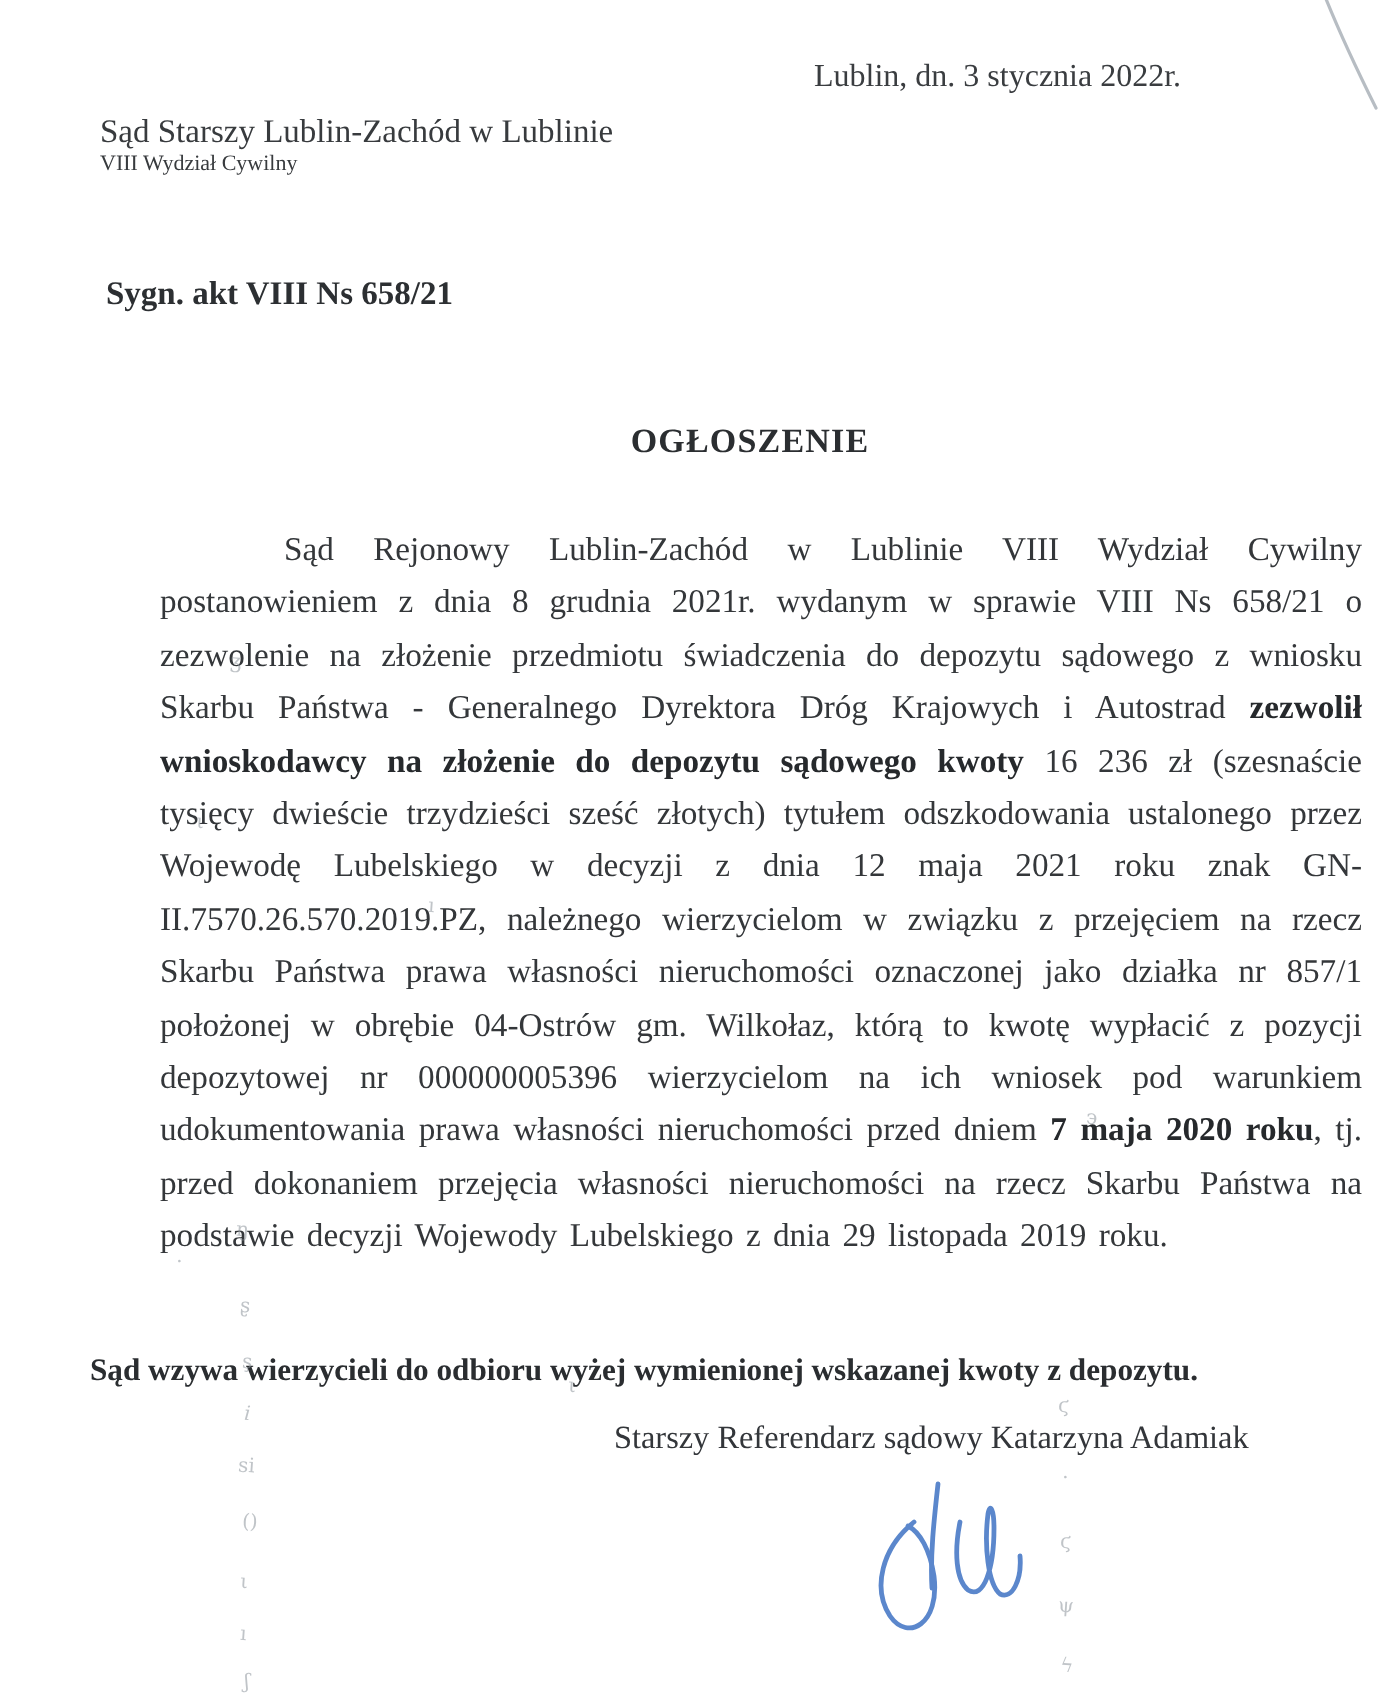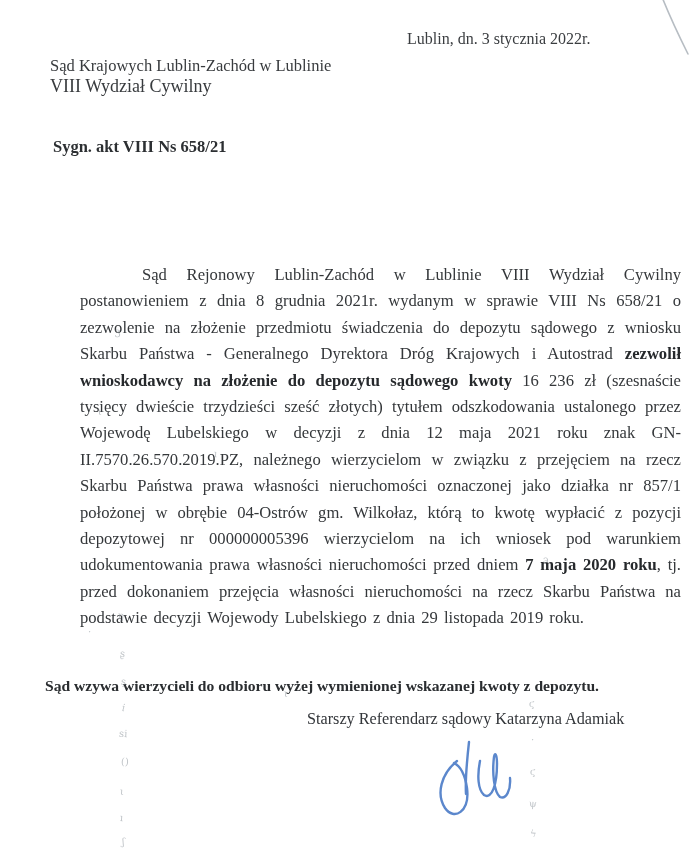--- a/index.html
+++ b/index.html
@@ -25,21 +25,21 @@
     white-space: nowrap;
   }
   .court-name {
     left: 50px; top: 56px;
     font-size: 16.5px;
     color: #383b3e;
     white-space: nowrap;
   }
   .court-division {
     left: 50px; top: 76px;
-    font-size: 18px;
+    font-size: 11px;
     color: #383b3e;
     white-space: nowrap;
   }
   .case-number {
     left: 53px; top: 137px;
     font-size: 16.5px;
     font-weight: bold;
     color: #2c2f32;
     white-space: nowrap;
   }
@@ -98,25 +98,26 @@
 <body>
 
 <div class="page">
 
   <svg class="abs corner-svg" width="100" height="62" viewBox="0 0 100 62" aria-hidden="true">
     <path d="M 70 -3 Q 80 22 96 54" fill="none" stroke="#b7bdc3" stroke-width="1.6" stroke-linecap="round"></path>
   </svg>
 
   <div class="abs date-line">Lublin, dn. 3 stycznia 2022r.</div>
 
-  <div class="abs court-name">Sąd Krajowych Lublin-Zachód w Lublinie</div>
+  <div class="abs court-name">Sąd Starszy Lublin-Zachód w Lublinie</div>
   <div class="abs court-division">VIII Wydział Cywilny</div>
 
   <div class="abs case-number">Sygn. akt VIII Ns 658/21</div>
 
+  <div class="abs doc-title">OGŁOSZENIE</div>
 
   <div class="abs body-paragraph"><span>Sąd Rejonowy Lublin-Zachód w Lublinie VIII Wydział Cywilny postanowieniem z dnia 8 grudnia 2021r. wydanym w sprawie VIII Ns 658/21 o zezwolenie na złożenie przedmiotu świadczenia do depozytu sądowego z wniosku Skarbu Państwa - Generalnego Dyrektora Dróg Krajowych i Autostrad </span><b>zezwolił  wnioskodawcy  na złożenie do depozytu sądowego kwoty </b><span>16 236 zł (szesnaście tysięcy dwieście trzydzieści sześć złotych)  tytułem odszkodowania ustalonego przez Wojewodę Lubelskiego w decyzji z dnia 12 maja 2021 roku znak GN-II.7570.26.570.2019.PZ, należnego wierzycielom w związku z przejęciem na rzecz Skarbu Państwa prawa własności nieruchomości oznaczonej jako działka nr 857/1 położonej w obrębie 04-Ostrów gm. Wilkołaz, którą to kwotę wypłacić z pozycji depozytowej nr 000000005396 wierzycielom na ich wniosek pod warunkiem udokumentowania prawa własności nieruchomości przed dniem </span><b>7 maja 2020 roku</b><span>, tj. przed dokonaniem przejęcia własności nieruchomości na rzecz Skarbu Państwa na podstawie decyzji Wojewody Lubelskiego z dnia 29 listopada 2019 roku.</span></div>
 
   <div class="abs closing-line">Sąd wzywa wierzycieli do odbioru wyżej wymienionej wskazanej kwoty z depozytu.</div>
 
   <div class="abs signer-line">Starszy Referendarz sądowy Katarzyna Adamiak</div>
 
   <svg class="abs signature-svg" width="95" height="105" viewBox="0 0 95 105" aria-hidden="true">
     <g fill="none" stroke="#5b87cc" stroke-width="2.4" stroke-linecap="round">
       <path d="M 41 12 C 39 30, 37 48, 38 64"></path>

